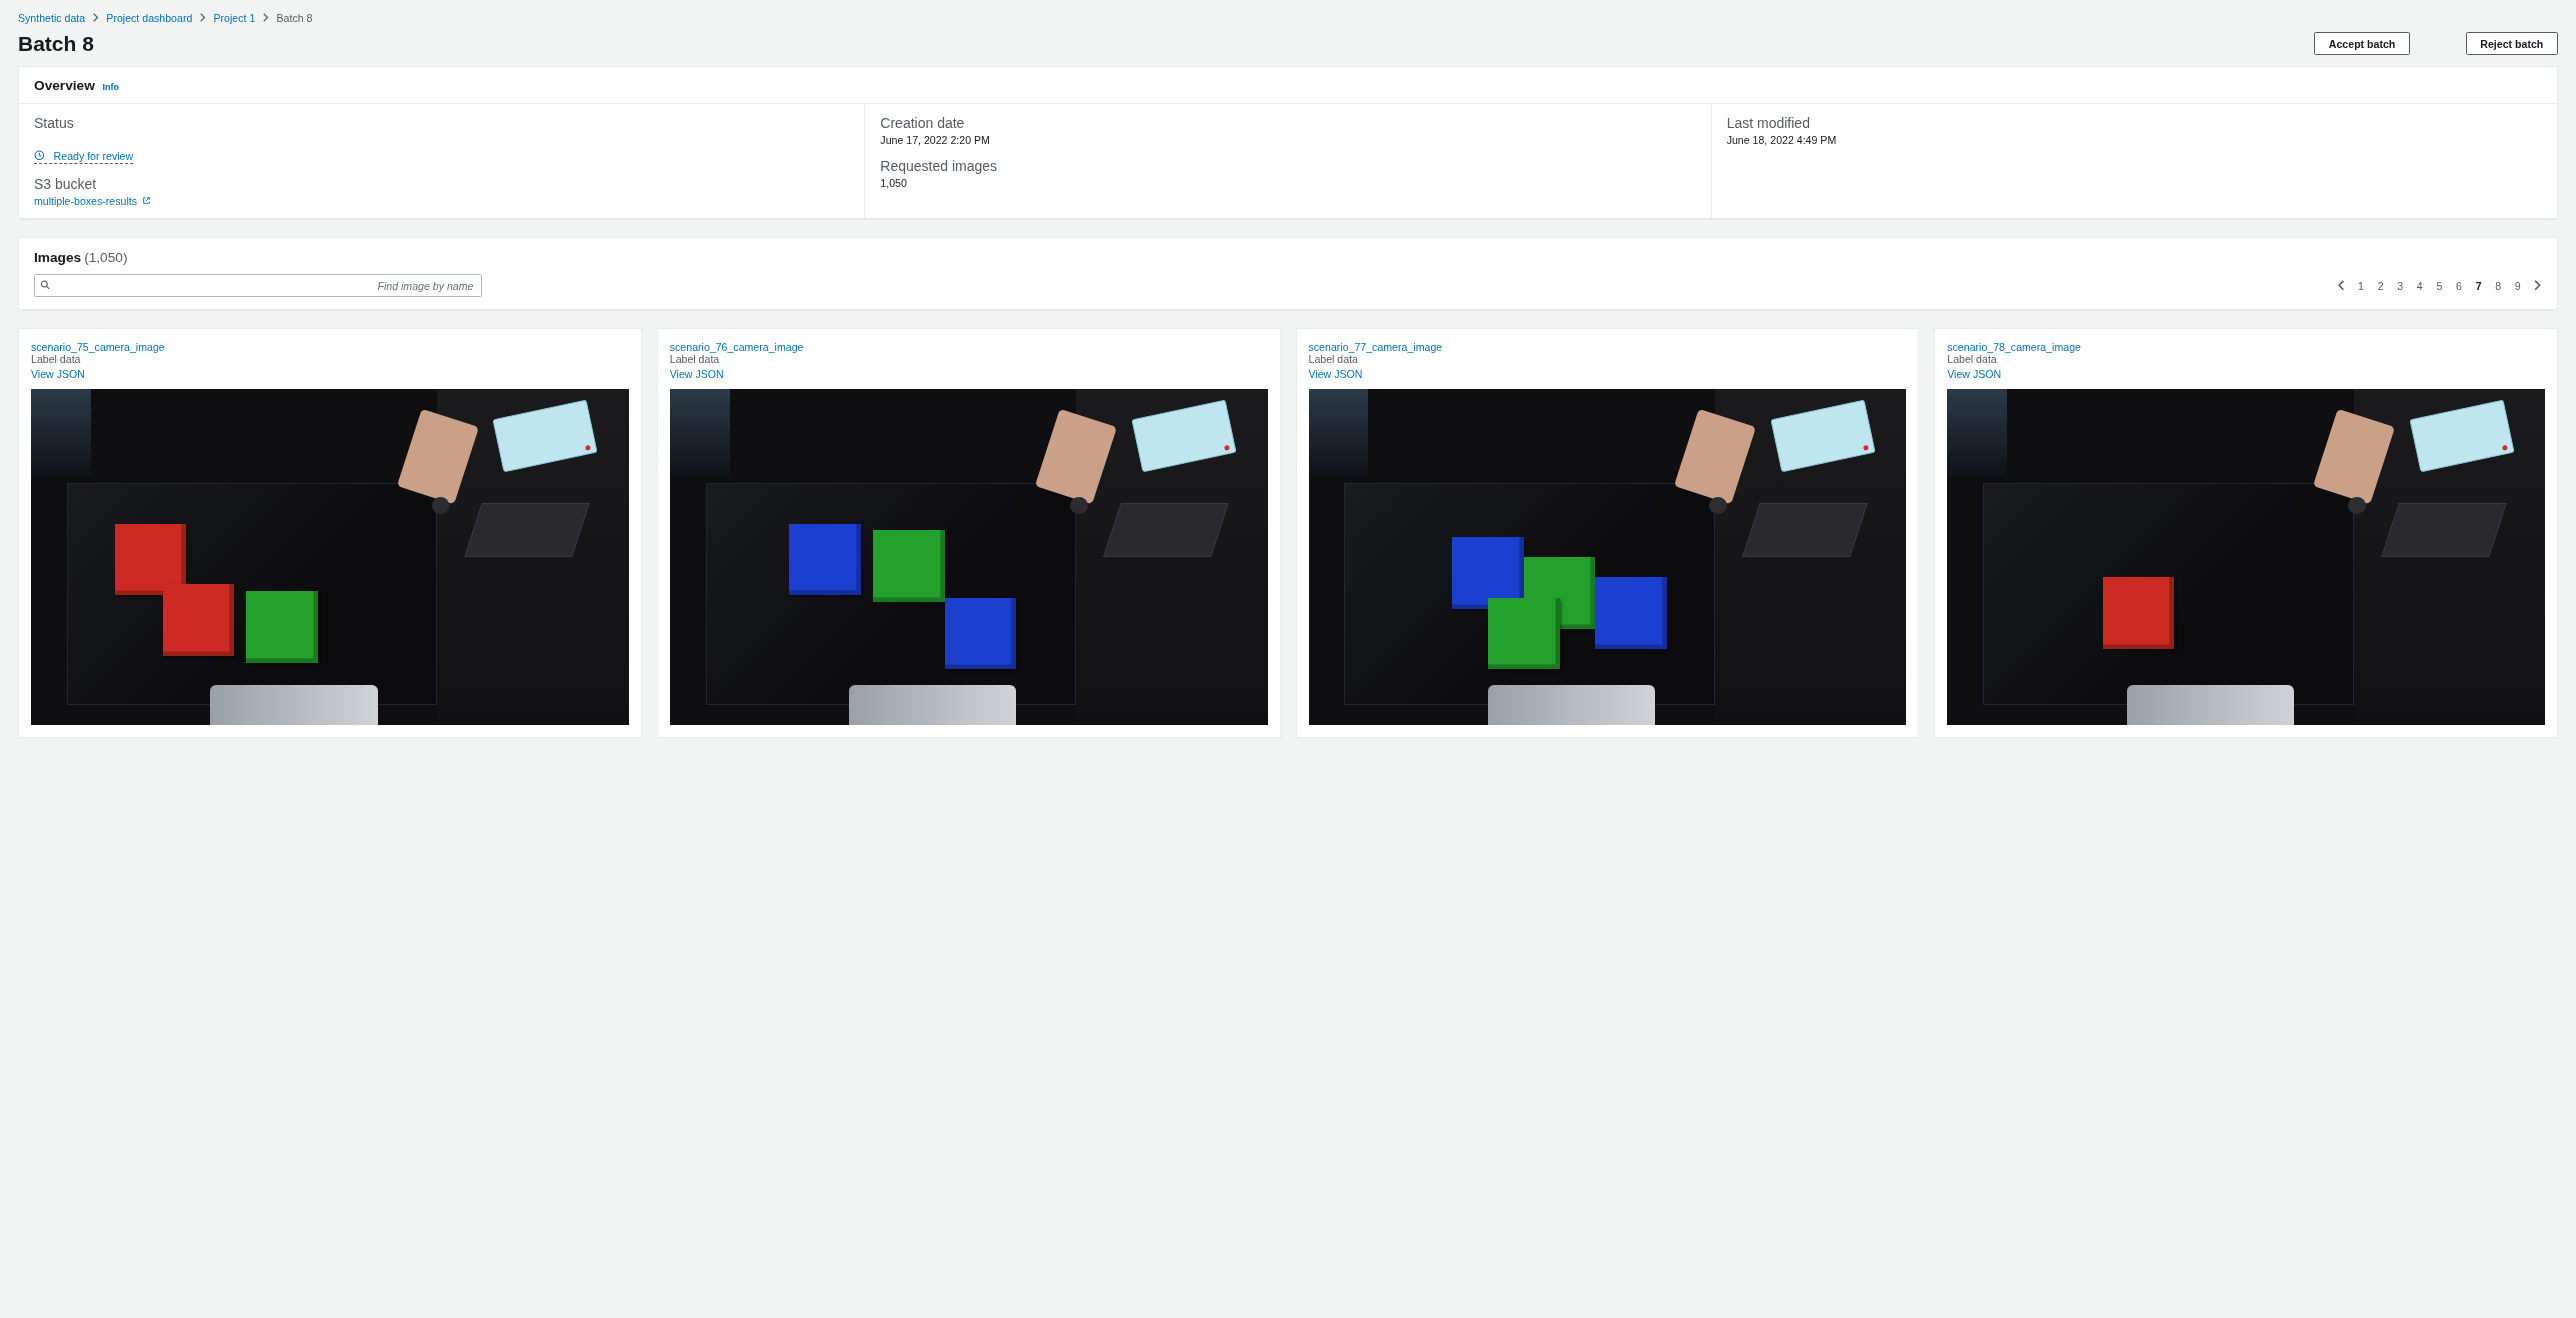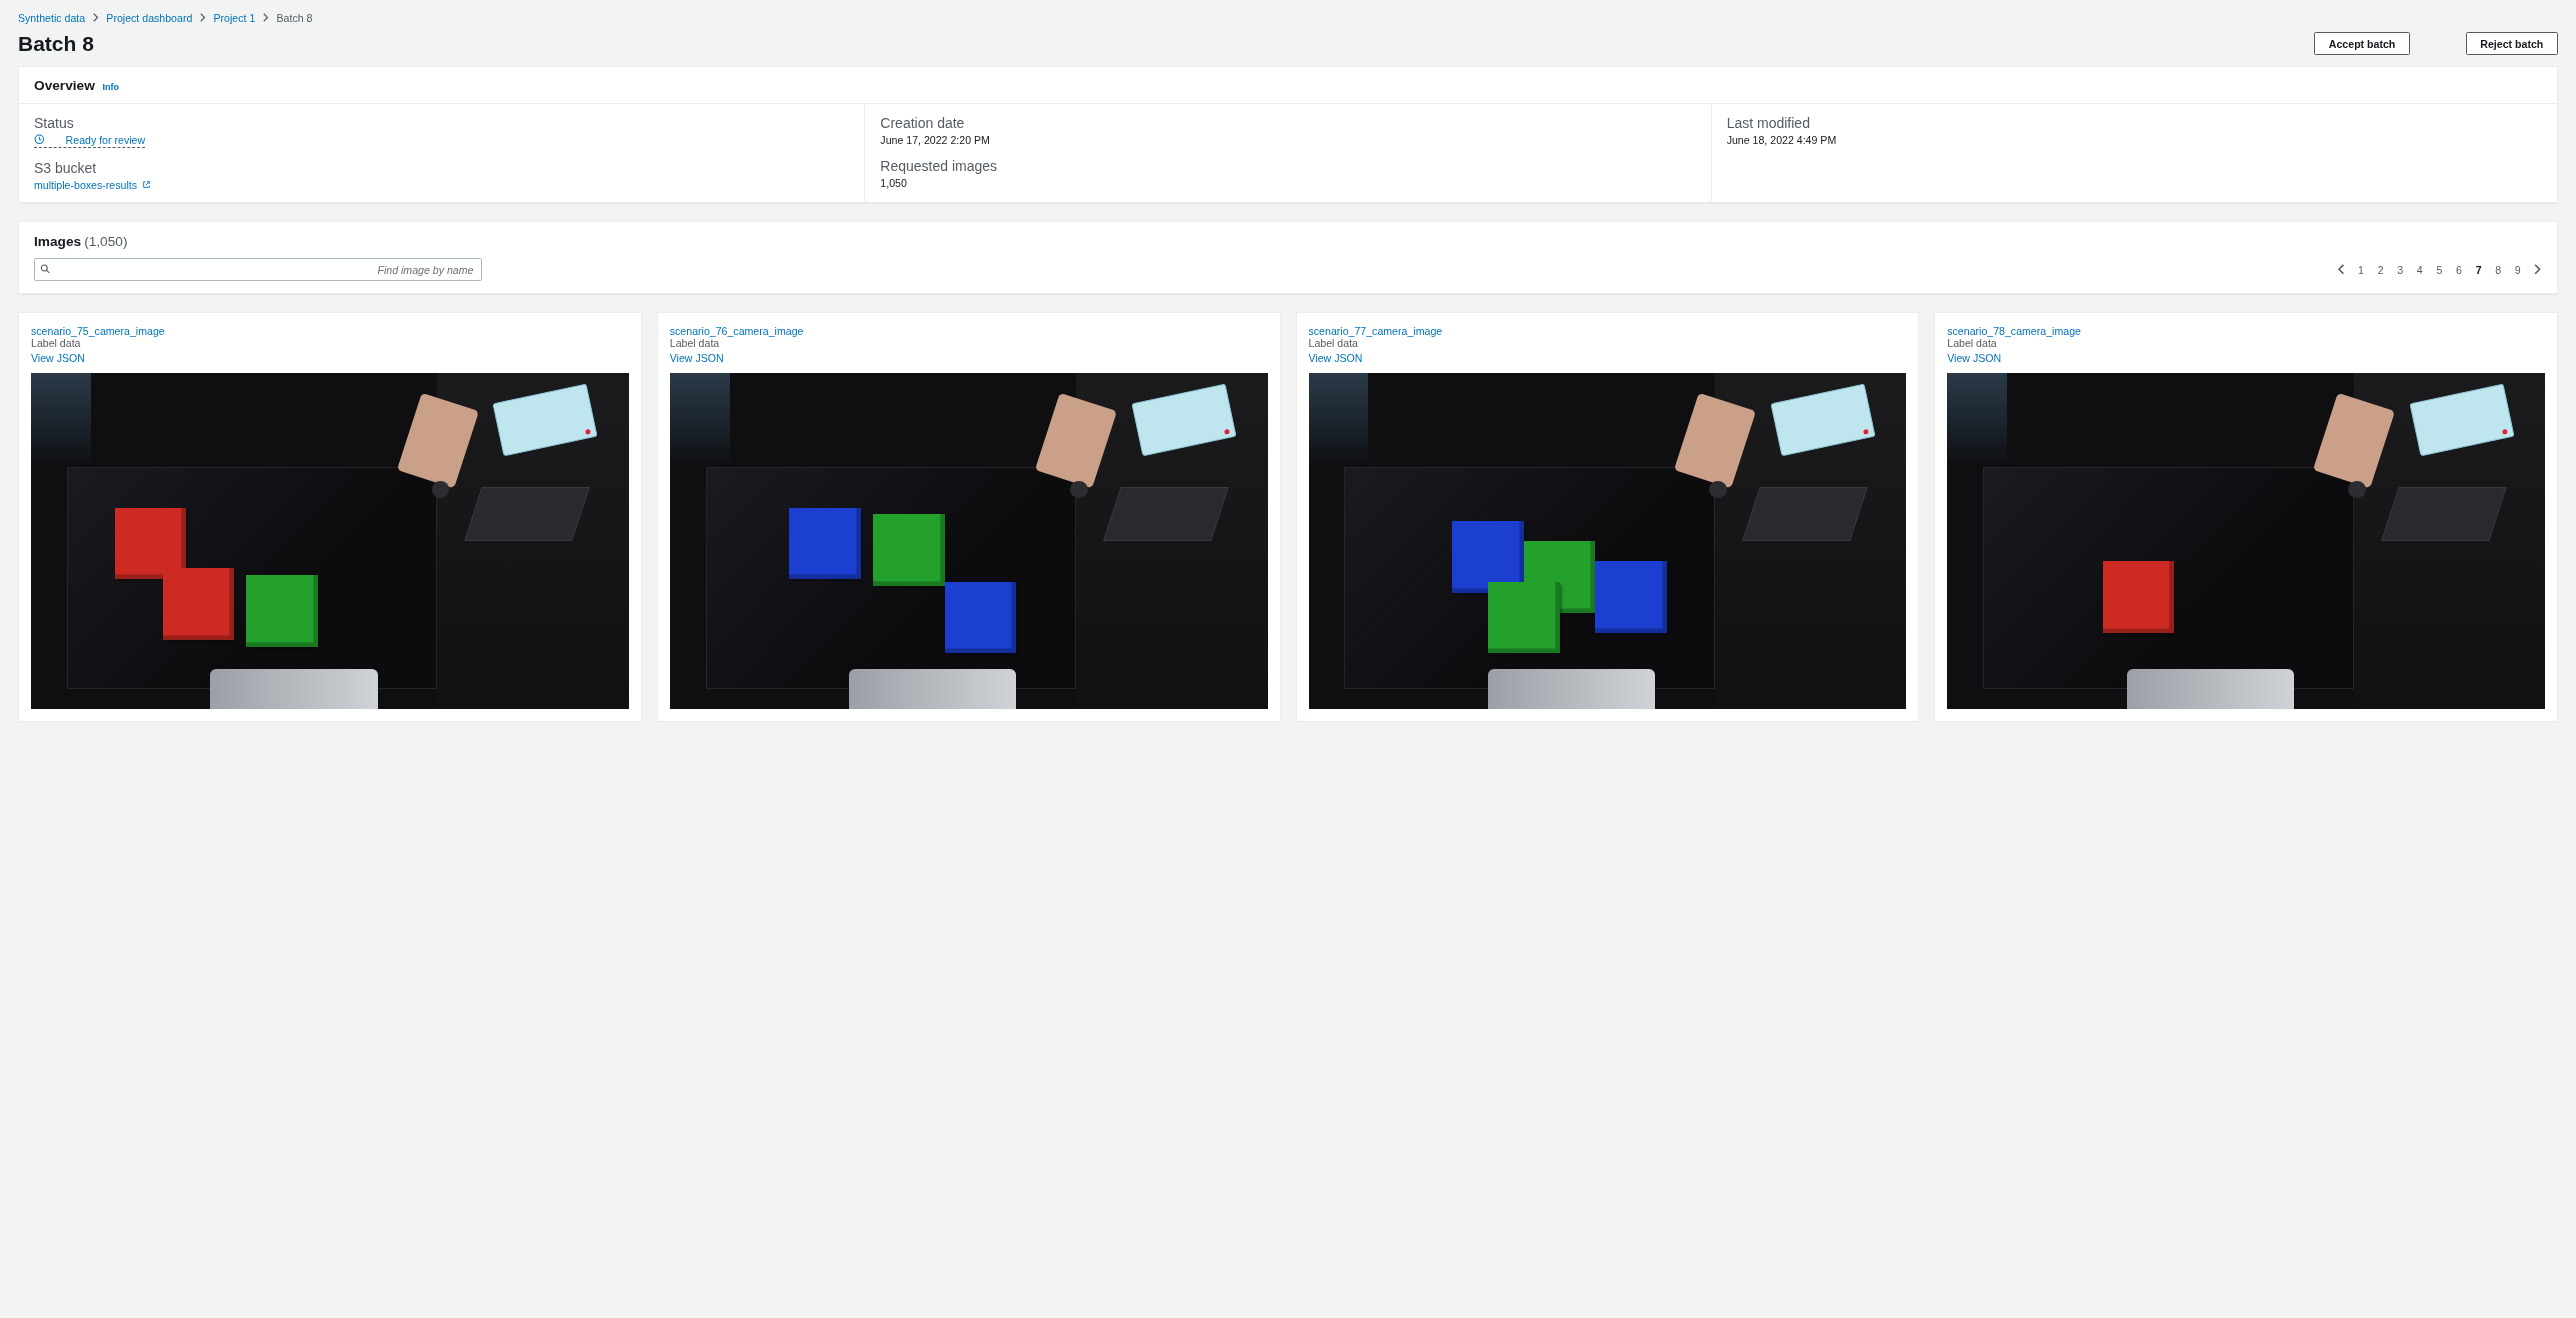--- a/index.html
+++ b/index.html
@@ -38,21 +38,21 @@
 
   
   .overview-body { display: flex; }
   .ov-col { flex: 1; padding: 10.6px 15px; }
   .ov-col + .ov-col { border-left: 0.8px solid #eaeded; }
   .ov-col:last-child { border-left: 0.8px solid #eaeded; }
   .kv { margin-bottom: 12px; }
   .kv:last-child { margin-bottom: 0; }
   .kv .k { color: #545b64; font-size: 14px; margin-bottom: 3px; }
   .kv .v { font-size: 10.6px; }
-  .status-link { display: inline-flex; align-items: center; gap: 21px; color: #0073bb; border-bottom: 0.8px dashed #545b64; padding-bottom: 0.8px; }
+  .status-link { display: inline-flex; align-items: center; gap: 9px; color: #0073bb; border-bottom: 0.8px dashed #545b64; padding-bottom: 0.8px; margin-top: 16px; }
   .ext-link { display: inline-flex; align-items: center; gap: 4.6px; color: #0073bb; }
   .ext-icon { width: 9px; height: 9px; }
 
   
   .images-header { padding: 12px 15px 9px 15px; }
   .images-header h2 { font-size: 13.7px; font-weight: 700; display: inline; }
   .images-header .count { font-size: 13.7px; font-weight: 400; color: #545b64; }
 
   .images-toolbar { display: flex; justify-content: space-between; align-items: center; padding: 0 15px 12px 15px; gap: 12px; }
   .search-wrap { position: relative; width: 448px; }

